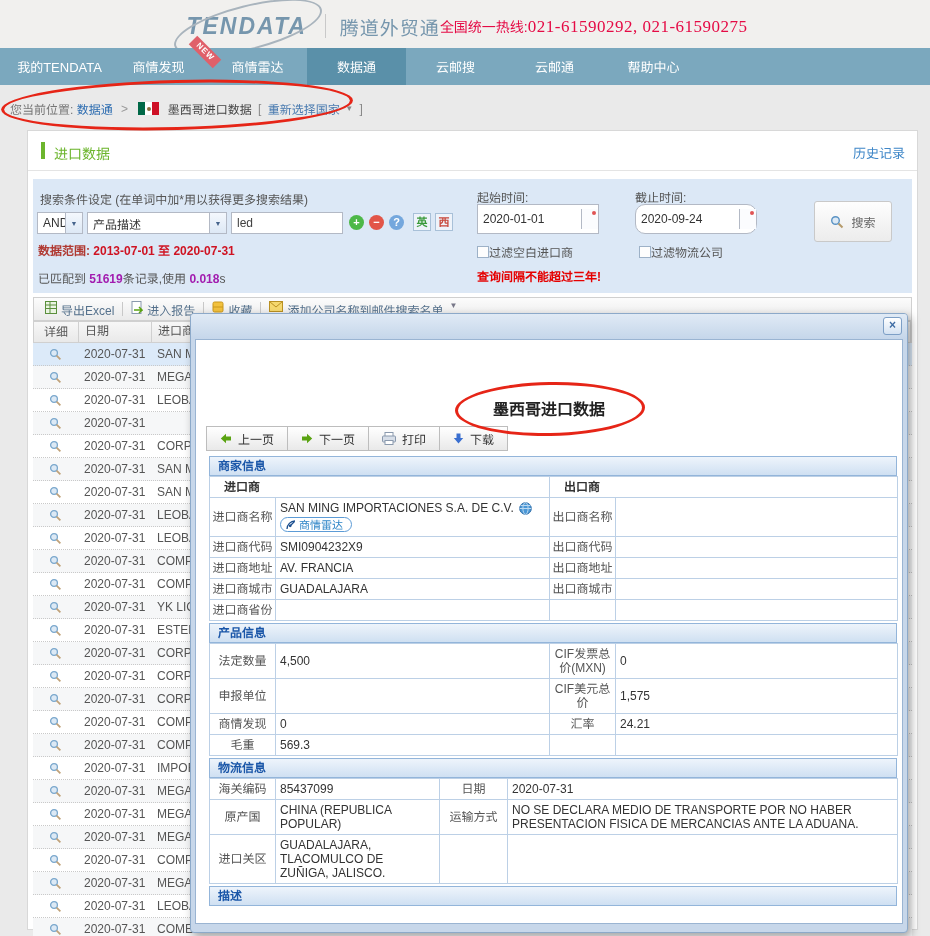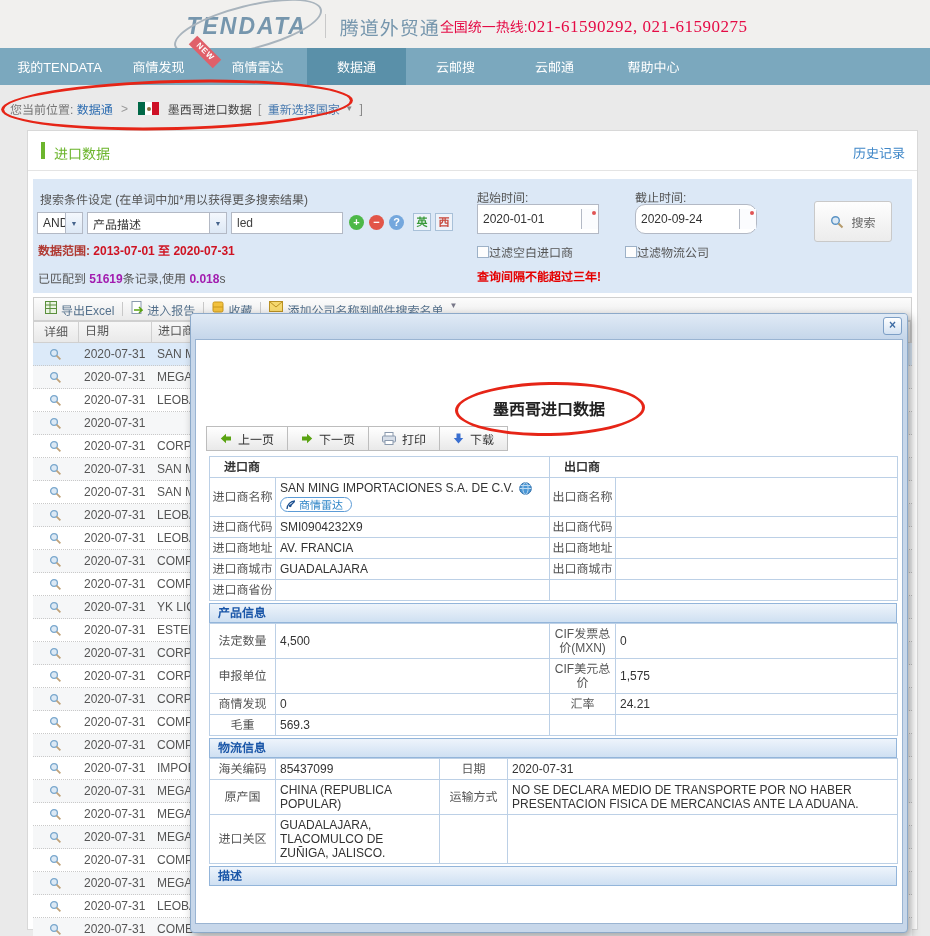--- a/index.html
+++ b/index.html
@@ -88,21 +88,21 @@
   .cal-btn::after { content:""; position:absolute; right:2px; top:2px; width:4px; height:4px;
                     background:#e05454; border-radius:50%; }
   .search-btn { position:absolute; left:781px; top:22px; width:78px; height:41px; border:1px solid #c9c9c9;
                 border-radius:3px; background:linear-gradient(#fefefe,#ececec); display:flex;
                 align-items:center; justify-content:center; gap:7px; color:#666; cursor:pointer; }
   .range-line { position:absolute; left:5px; top:62px; font-weight:bold; color:#cf1322; }
   .range-line .range-label { color:#b03a33; }
   .match-line { position:absolute; left:5px; top:90px; color:#555; }
   .red-num { color:#a21caf; font-weight:bold; }
   .cb-row { position:absolute; top:64px; display:flex; align-items:center; color:#555; cursor:pointer; }
-  .cb-blank { left:444px; } .cb-logi { left:592px;text-align:center; }
+  .cb-blank { left:444px; } .cb-logi { left:606px;text-align:center; }
   .cb { display:inline-block; width:12px; height:12px; border:1px solid #9db1c7; background:#fdfdfd; }
   .warn-line { position:absolute; left:444px; top:88px; color:#e50000; font-weight:bold; }
 
   
   .list-toolbar { position:absolute; left:5px; top:166px; width:879px; height:24px;
                   background:linear-gradient(#fcfcfc,#eaeaea); border:1px solid #d0d0d0;
                   display:flex; align-items:center; padding-left:7px; color:#55718c; }
   .tool-item { display:flex; align-items:flex-start; gap:4px; cursor:pointer; padding:0 4px; }
   .tool-sep { width:1px; height:14px; background:#c8c8c8; margin:0 4px; }
   .tool-caret { font-size:8px; color:#778; margin-left:2px; }
@@ -649,20 +649,21 @@
         <div class="mbtn">
           <svg class="icon-svg" width="11" height="11" viewBox="0 0 11 11">
               <path d="M3.5 0.5 h4 v4.5 h2.7 L5.5 10.5 L0.8 5 h2.7 Z" fill="#3a6fd0"></path>
             </svg>
           <span>下载</span>
         </div>
       </div>
 
       <div class="sections">
 
+        <div class="sec-bar">商家信息</div>
         <table class="dtable">
           <colgroup>
               <col style="width:66px">
               <col style="width:274px">
               <col style="width:66px">
               <col style="width:282px">
             </colgroup>
           <tbody>
               <tr>
             <td class="subhead" colspan="2">进口商</td>

